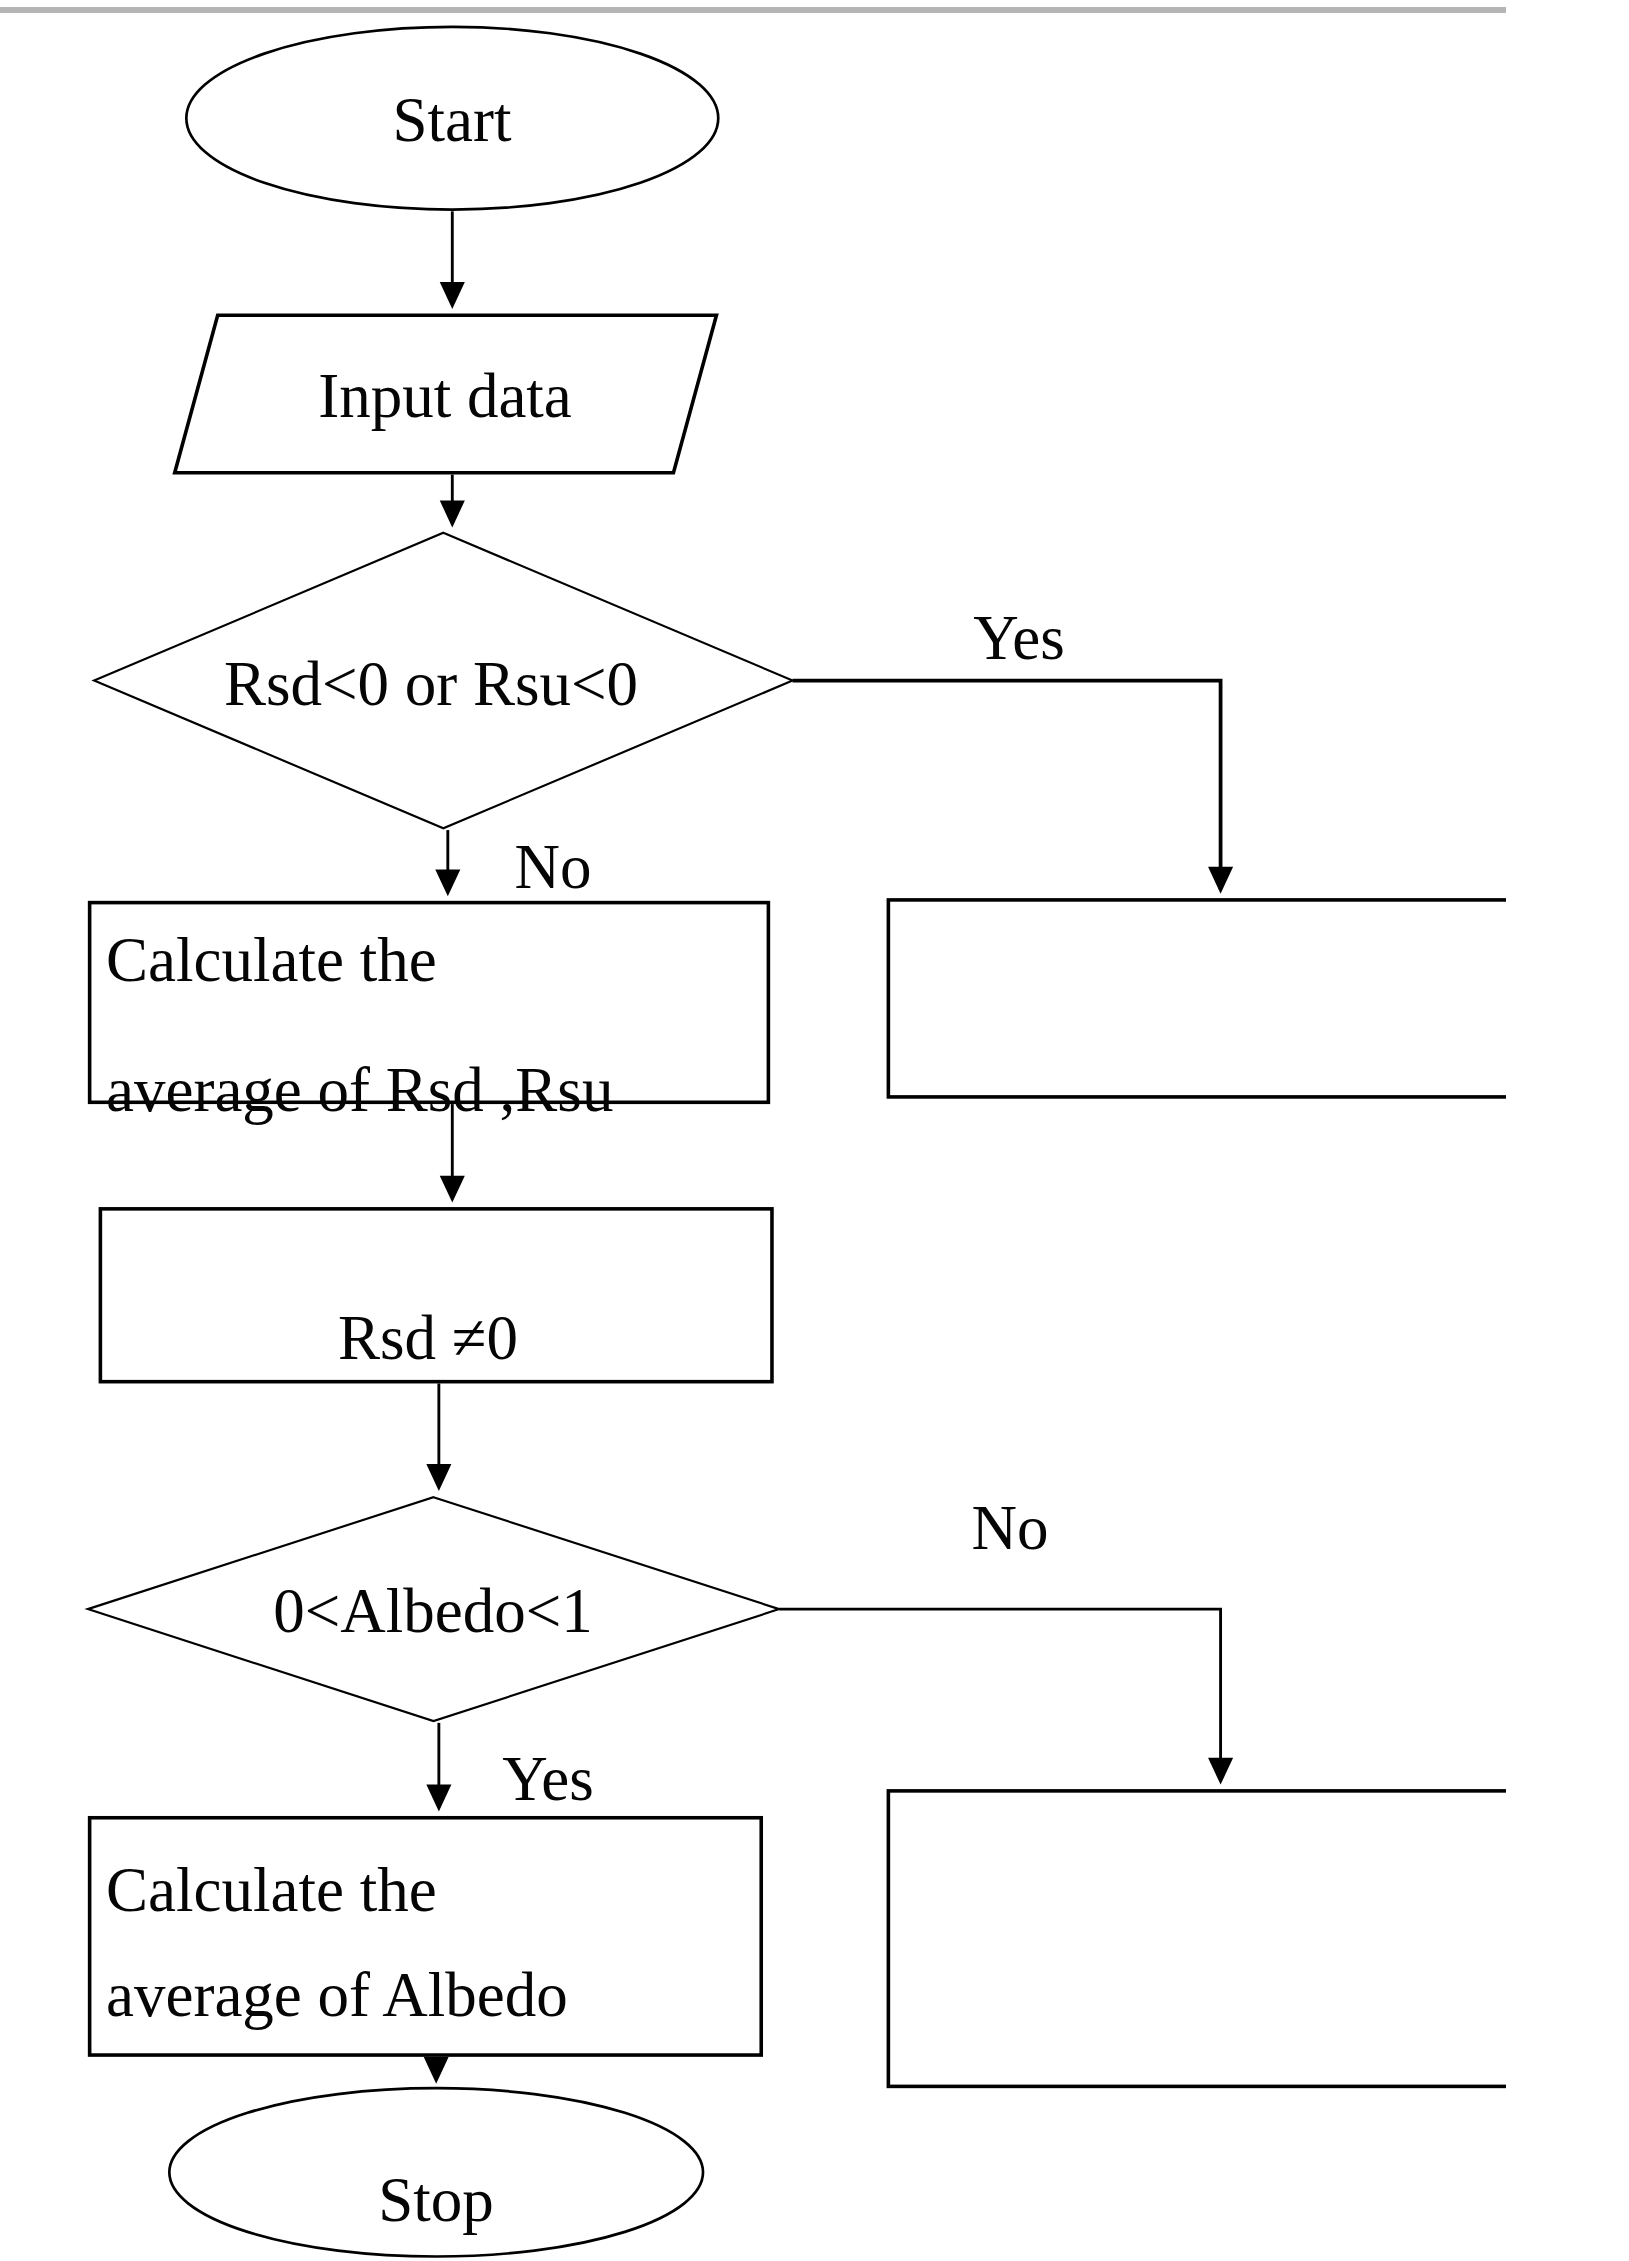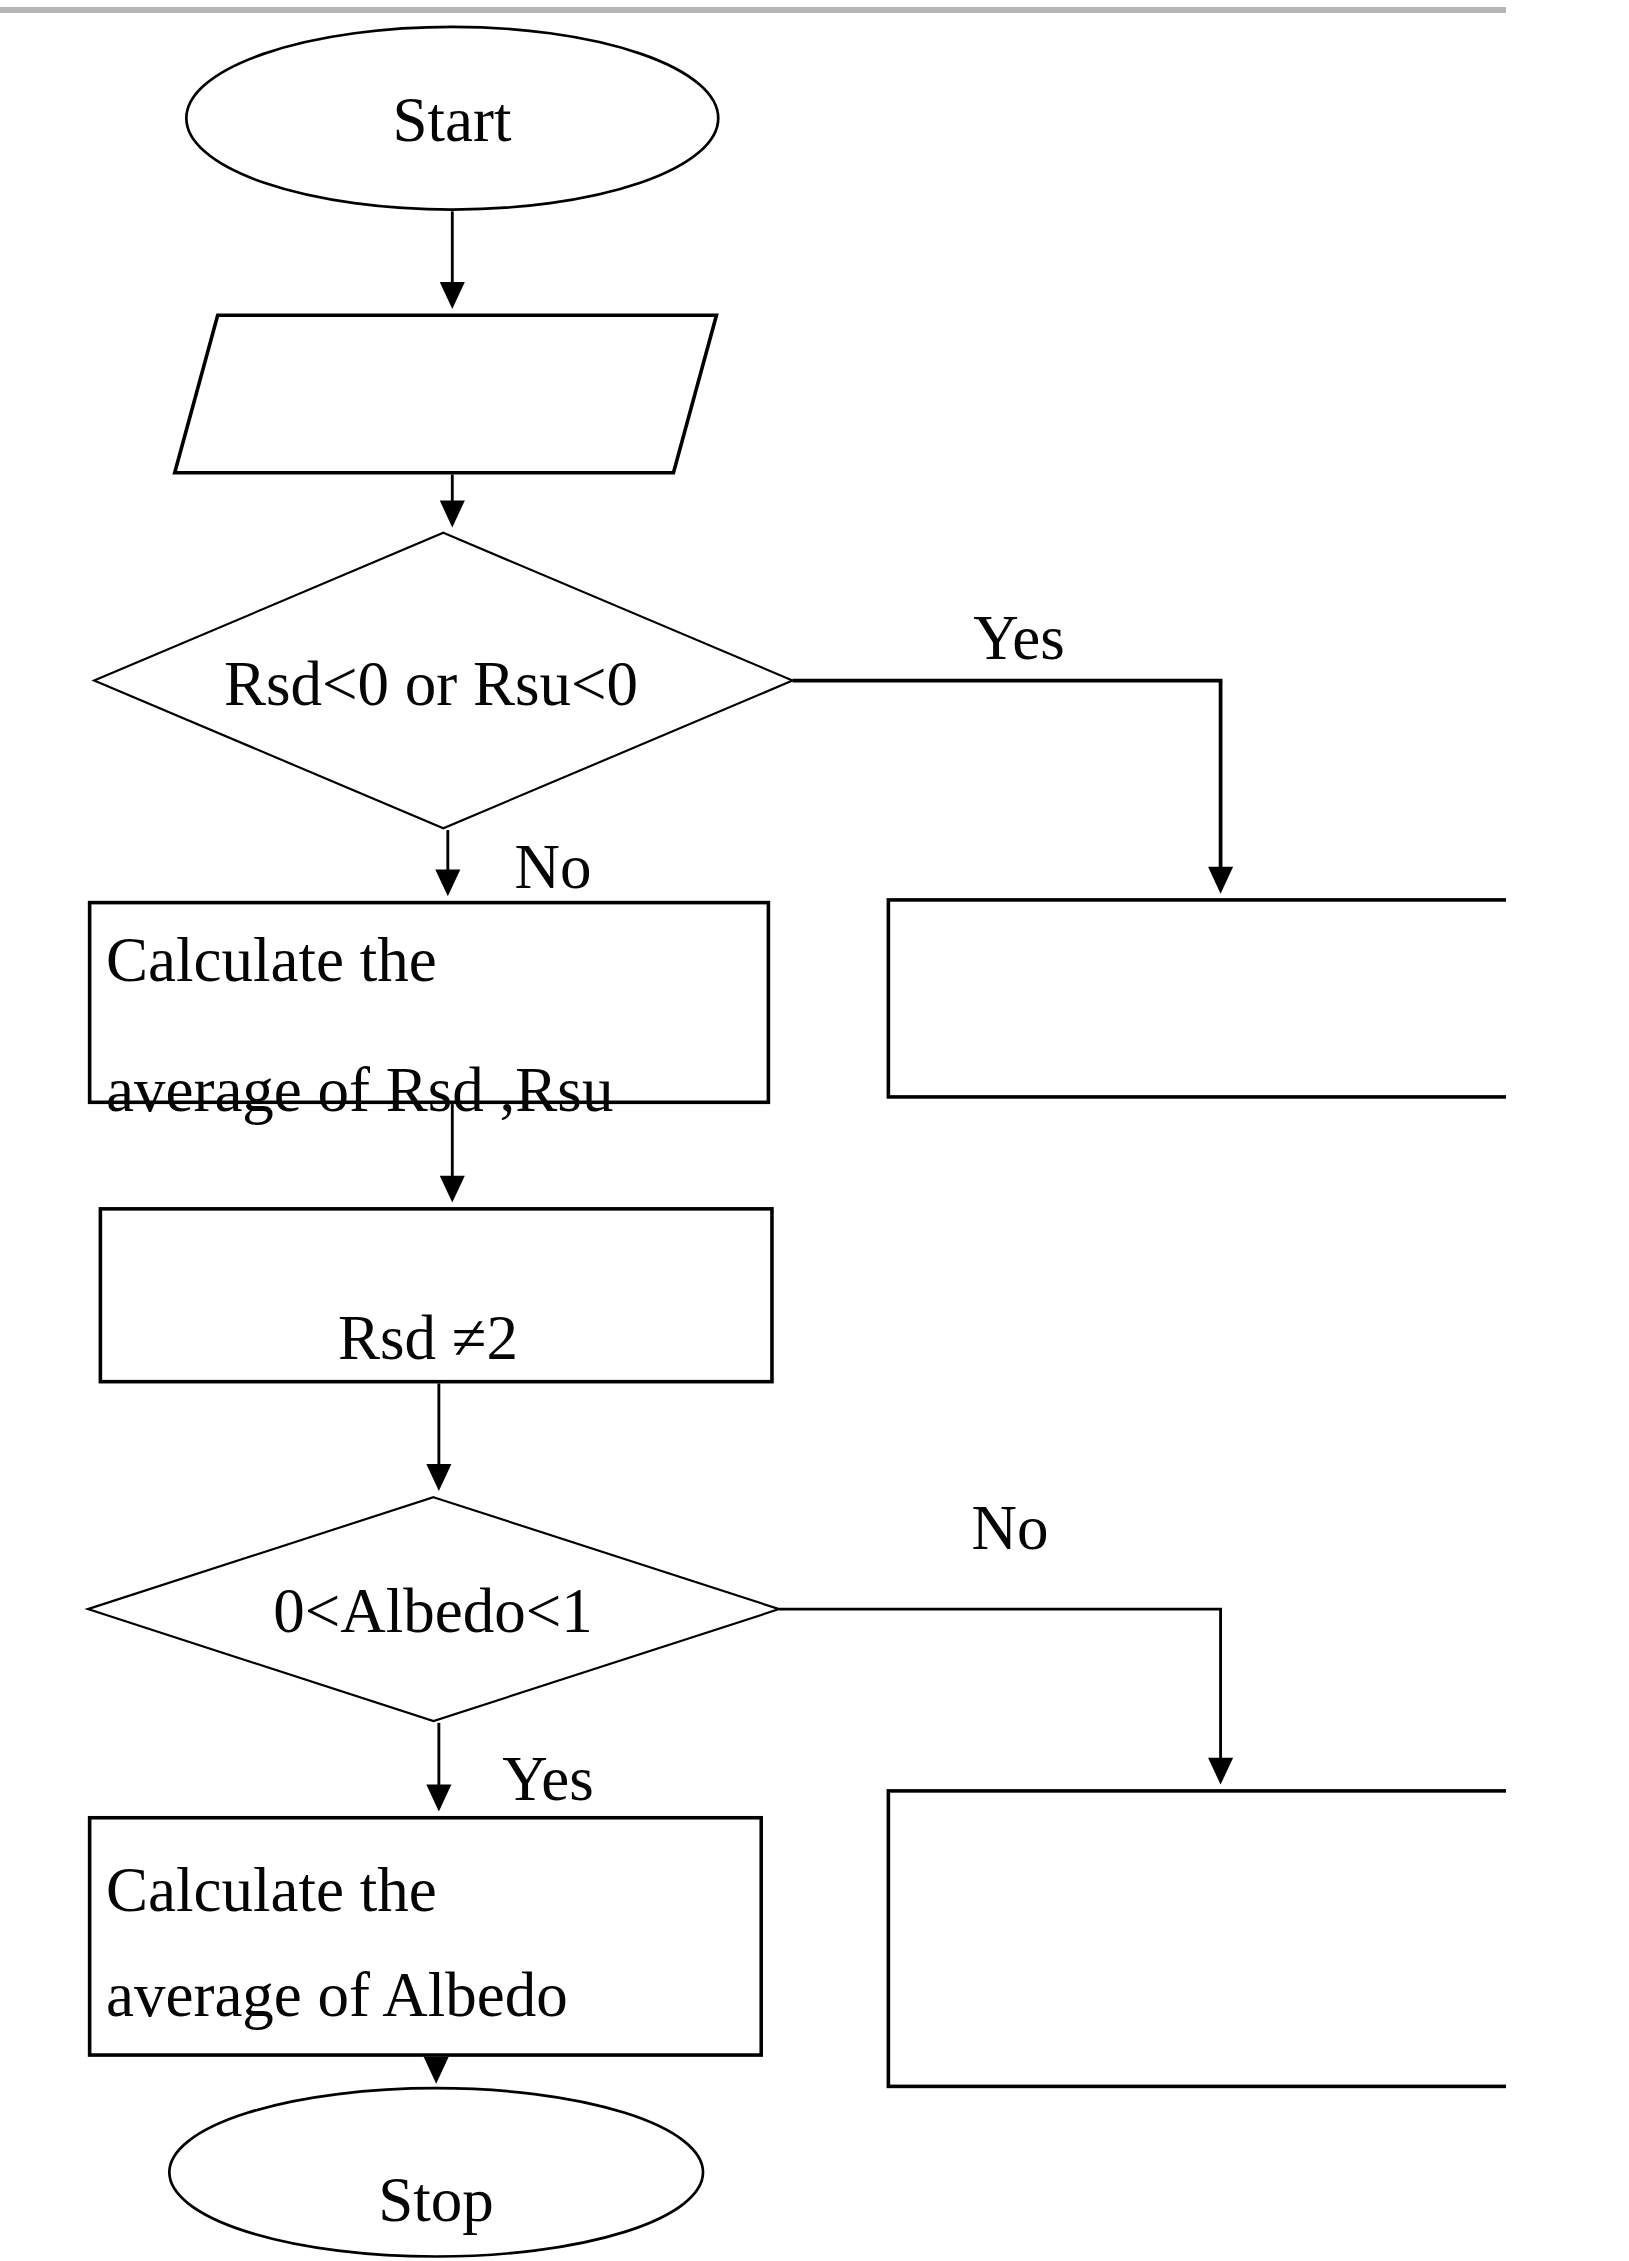--- a/index.html
+++ b/index.html
@@ -103,32 +103,33 @@
 
     <rect class="shape thick" x="992" y="2000" width="748" height="330"></rect>
 
     <line class="flow" x1="487" y1="2297" x2="487" y2="2322" marker-end="url(#ah)"></line>
 
     <ellipse class="shape mid" cx="487" cy="2426" rx="298" ry="94"></ellipse>
   </svg>
 
   <div class="lbl" style="left:452px; top:120px;">Start</div>
 
+  <div class="lbl" style="left:445px; top:396px;">Input data</div>
 
   <div class="lbl" style="left:431px; top:684px;">Rsd&lt;0 or Rsu&lt;0</div>
 
   <div class="lbl" style="left:553px; top:867px;">No</div>
 
   <div class="lbl" style="left:1019px; top:638px;">Yes</div>
 
   <div class="lbl left" style="left:106px; top:960px;">Calculate the</div>
   <div class="lbl left" style="left:106px; top:1090px;">average of Rsd ,Rsu</div>
 
 
-  <div class="lbl" style="left:428px; top:1338px;">Rsd ≠2</div>
+  <div class="lbl" style="left:428px; top:1338px;">Rsd ≠0</div>
 
   <div class="lbl" style="left:433px; top:1611px;">0&lt;Albedo&lt;1</div>
 
   <div class="lbl" style="left:548px; top:1779px;">Yes</div>
 
   <div class="lbl" style="left:1010px; top:1528px;">No</div>
 
   <div class="lbl left" style="left:106px; top:1890px;">Calculate the</div>
   <div class="lbl left" style="left:106px; top:1995px;">average of Albedo</div>
 

